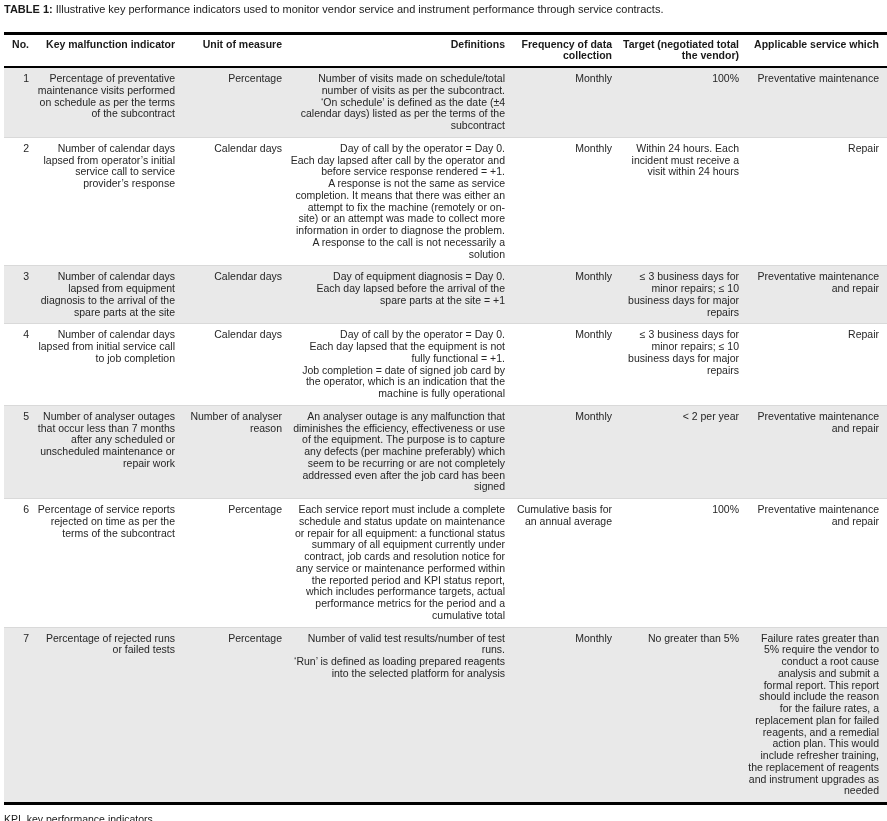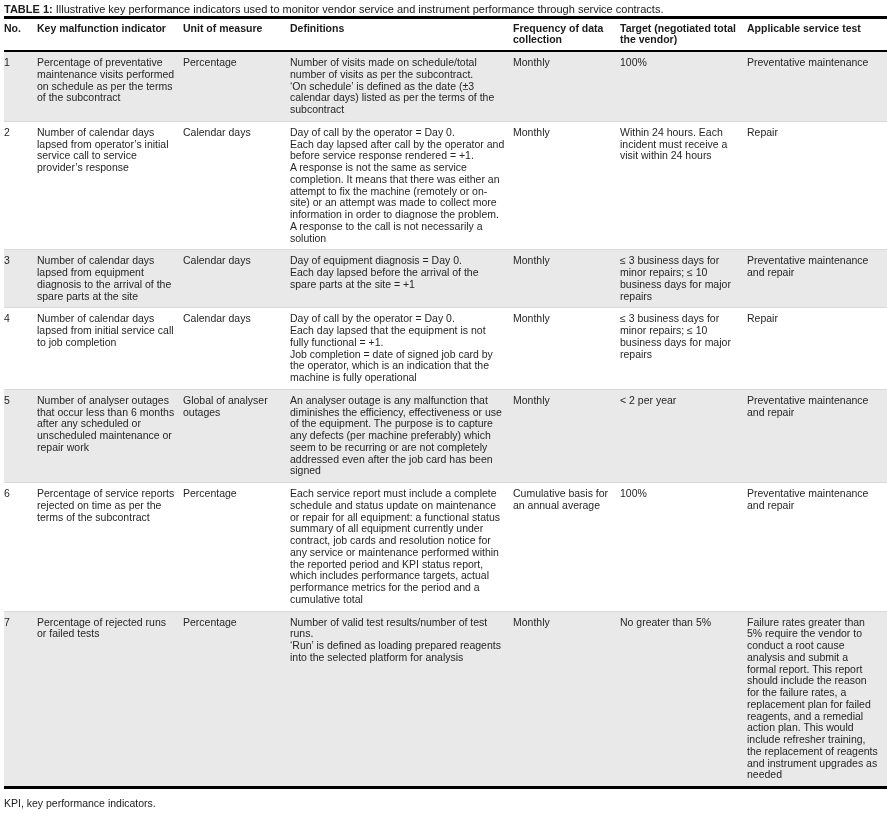--- a/index.html
+++ b/index.html
@@ -11,33 +11,33 @@
     -webkit-font-smoothing: antialiased;
   }
   .page {
     width: 887px;
     min-height: 821px;
     padding: 3px 0 0 4px;
   }
   .table-title {
     font-size: 11px;
     line-height: 1.15;
-    padding-bottom: 0;
+    padding-bottom: 16px;
     color: #1a1a1a;
   }
   .table-title .title-label { font-weight: bold; }
   .kpi-table {
     width: 883px;
     border-collapse: collapse;
     table-layout: fixed;
     border-top: 3px solid #000000;
     border-bottom: 3px solid #000000;
   }
   .kpi-table th, .kpi-table td {
-    text-align: left;
+    text-align: right;
     vertical-align: top;
     font-size: 10.5px;
     line-height: 1.12;
     padding: 5px 8px 5px 0;
     overflow: hidden;
   }
   .kpi-table thead th {
     font-weight: bold;
     border-bottom: 2px solid #000000;
     padding-top: 4px;
@@ -75,30 +75,30 @@
       <col style="width:140px">
     </colgroup>
     <thead>
       <tr>
         <th>No.</th>
         <th>Key malfunction indicator</th>
         <th>Unit of measure</th>
         <th>Definitions</th>
         <th>Frequency of data collection</th>
         <th>Target (negotiated total the vendor)</th>
-        <th>Applicable service test</th>
+        <th>Applicable service which</th>
       </tr>
     </thead>
     <tbody>
       <tr class="stripe">
         <td>1</td>
         <td>Percentage of preventative maintenance visits performed on schedule as per the terms of the subcontract</td>
         <td>Percentage</td>
         <td class="def">Number of visits made on schedule/total number of visits as per the subcontract.
-‘On schedule’ is defined as the date (±3 calendar days) listed as per the terms of the subcontract</td>
+‘On schedule’ is defined as the date (±4 calendar days) listed as per the terms of the subcontract</td>
         <td>Monthly</td>
         <td>100%</td>
         <td>Preventative maintenance</td>
       </tr>
       <tr>
         <td>2</td>
         <td>Number of calendar days lapsed from operator’s initial service call to service provider’s response</td>
         <td>Calendar days</td>
         <td class="def">Day of call by the operator = Day 0.
 Each day lapsed after call by the operator and before service response rendered = +1.
@@ -123,22 +123,22 @@
         <td>Calendar days</td>
         <td class="def">Day of call by the operator = Day 0.
 Each day lapsed that the equipment is not fully functional = +1.
 Job completion = date of signed job card by the operator, which is an indication that the machine is fully operational</td>
         <td>Monthly</td>
         <td>≤ 3 business days for minor repairs; ≤ 10 business days for major repairs</td>
         <td>Repair</td>
       </tr>
       <tr class="stripe">
         <td>5</td>
-        <td>Number of analyser outages that occur less than 6 months after any scheduled or unscheduled maintenance or repair work</td>
-        <td>Global of analyser outages</td>
+        <td>Number of analyser outages that occur less than 7 months after any scheduled or unscheduled maintenance or repair work</td>
+        <td>Number of analyser reason</td>
         <td class="def">An analyser outage is any malfunction that diminishes the efficiency, effectiveness or use of the equipment. The purpose is to capture any defects (per machine preferably) which seem to be recurring or are not completely addressed even after the job card has been signed</td>
         <td>Monthly</td>
         <td>&lt; 2 per year</td>
         <td>Preventative maintenance and repair</td>
       </tr>
       <tr>
         <td>6</td>
         <td>Percentage of service reports rejected on time as per the terms of the subcontract</td>
         <td>Percentage</td>
         <td class="def">Each service report must include a complete schedule and status update on maintenance or repair for all equipment: a functional status summary of all equipment currently under contract, job cards and resolution notice for any service or maintenance performed within the reported period and KPI status report, which includes performance targets, actual performance metrics for the period and a cumulative total</td>

